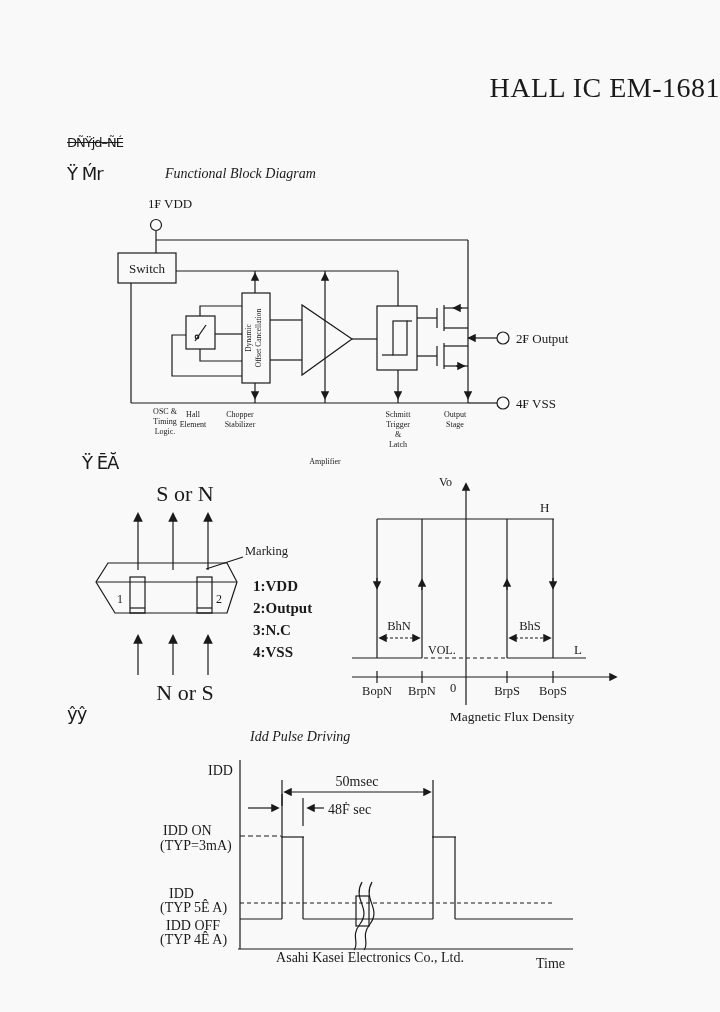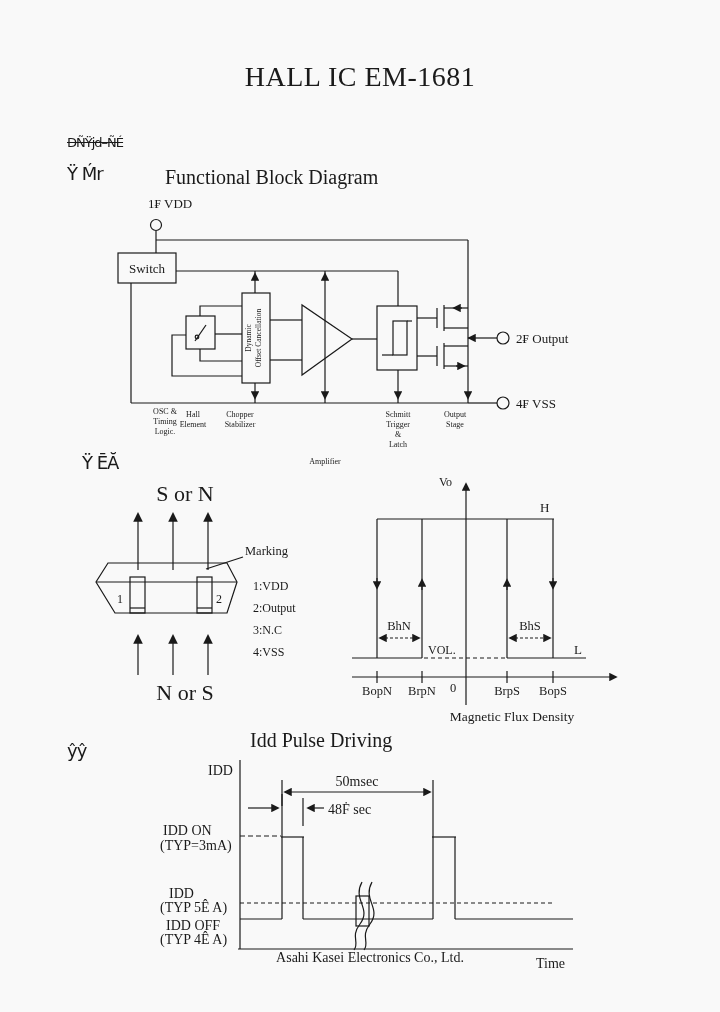--- a/index.html
+++ b/index.html
@@ -10,39 +10,39 @@
     color:#1a1a1a;
   }
   .page{position:relative;width:720px;height:1012px;overflow:hidden;}
   .abs{position:absolute;}
   .title{width:720px;text-align:center;font-size:28px;letter-spacing:.5px;}
   .garble{
     font-family:"DejaVu Sans",sans-serif;font-weight:normal;font-size:13px;
     text-decoration:line-through;letter-spacing:-1px;
   }
   .marker{font-family:"DejaVu Sans",sans-serif;font-weight:normal;font-size:18px;letter-spacing:-1px;}
-  .heading{font-size:20px;}
+  .heading{font-size:14px;font-style:italic;}
   .prelabel{
     white-space:pre-line;text-align:center;font-size:8px;line-height:10px;
     transform:translateX(-50%);
   }
-  .pinlist div{font-size:12px;line-height:22px;}
+  .pinlist div{font-size:15px;line-height:22px;font-weight:bold;}
   svg{position:absolute;overflow:visible;}
   svg line,svg path,svg rect,svg circle,svg polyline,svg polygon{
     stroke:#1a1a1a;fill:none;stroke-width:1.2;
   }
   svg text{font-family:"Liberation Serif","DejaVu Serif",serif;fill:#1a1a1a;stroke:none;}
   marker path{fill:#1a1a1a;stroke:none;}
 </style>
 </head>
 <body>
 
 <div class="page">
 
-  <div class="abs title" style="top:61px;left:0;">HALL IC EM-1681</div>
+  <div class="abs title" style="top:72px;left:0;text-align:right;">HALL IC EM-1681</div>
 
   <div class="abs garble" style="left:67px;top:135px;">ÐÑŸjd–ÑÉ</div>
 
   <div class="abs marker" style="left:67px;top:163px;">Ÿ Ḿr</div>
   <div class="abs heading" style="left:165px;top:166px;">Functional Block Diagram</div>
 
   <svg style="left:60px;top:193px;" width="600" height="250" viewBox="0 0 600 250">
     <defs>
       <marker id="ahA" viewBox="0 0 10 10" refX="8" refY="5" markerWidth="7" markerHeight="7" orient="auto-start-reverse">
         <path d="M0,0 L10,5 L0,10 z"></path>
@@ -226,21 +226,21 @@
       <line x1="213" y1="201" x2="213" y2="213" stroke-width="1"></line>
     </g>
     <text x="37" y="225" font-size="12.5" text-anchor="middle">BopN</text>
     <text x="82" y="225" font-size="12.5" text-anchor="middle">BrpN</text>
     <text x="113" y="222" font-size="12.5" text-anchor="middle">0</text>
     <text x="167" y="225" font-size="12.5" text-anchor="middle">BrpS</text>
     <text x="213" y="225" font-size="12.5" text-anchor="middle">BopS</text>
     <text x="172" y="251" font-size="13.5" text-anchor="middle">Magnetic Flux Density</text>
   </svg>
 
-  <div class="abs marker" style="left:67px;top:740px;text-align:right;">ŷŷ</div>
+  <div class="abs marker" style="left:67px;top:703px;text-align:right;">ŷŷ</div>
   <div class="abs heading" style="left:250px;top:729px;">Idd Pulse Driving</div>
 
   <svg style="left:60px;top:750px;" width="560" height="235" viewBox="0 0 560 235">
     <defs>
       <marker id="ahD" viewBox="0 0 10 10" refX="8" refY="5" markerWidth="7" markerHeight="7" orient="auto-start-reverse">
         <path d="M0,0 L10,5 L0,10 z"></path>
       </marker>
     </defs>
     <text x="148" y="25" font-size="14">IDD</text>
     <line x1="180" y1="10" x2="180" y2="199" stroke-width="1.8"></line>

